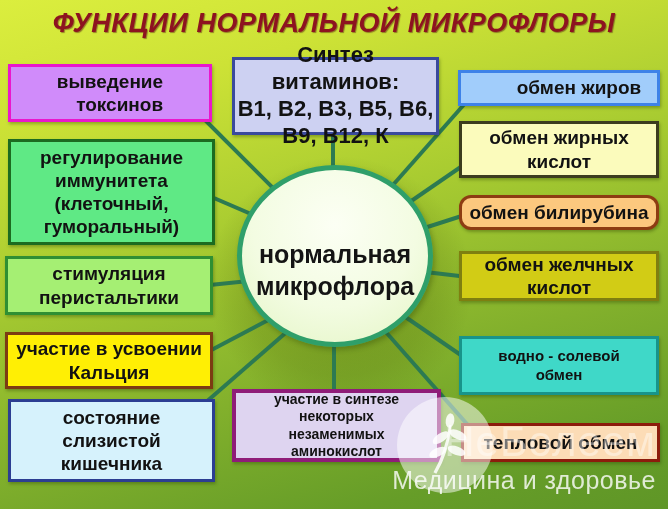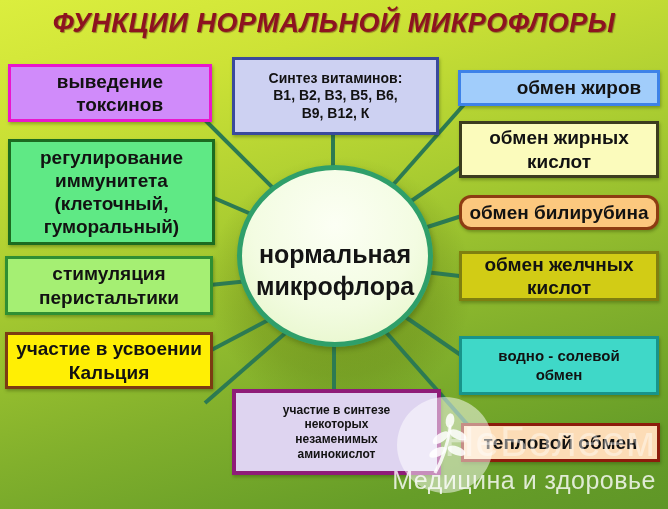--- a/index.html
+++ b/index.html
@@ -27,22 +27,22 @@
     box-shadow:1px 2px 3px rgba(40,60,0,.35);
   }
   .node .lbl{white-space:pre-line;}
   
   .nL1{left:8px;  top:64px;  width:204px;height:58px; font-size:19px;text-align:right;}
   .nL2{left:8px;  top:139px; width:207px;height:106px;font-size:19px;}
   .nL3{left:5px;  top:256px; width:208px;height:59px; font-size:19px;}
   .nL4{left:5px;  top:332px; width:208px;height:57px; font-size:19px;}
   .nL5{left:8px;  top:399px; width:207px;height:83px; font-size:19px;}
   
-  .nTop{left:232px;top:57px; width:207px;height:78px; font-size:14px;border-width:3px;}
-  .nBot{left:232px;top:389px;width:209px;height:86px;font-size:12px;border-width:4px;}
+  .nTop{left:232px;top:57px; width:207px;height:78px; font-size:22px;border-width:3px;}
+  .nBot{left:232px;top:389px;width:209px;height:73px;font-size:14px;border-width:4px;}
   
   .nR1{left:458px;top:70px; width:202px;height:36px;font-size:19px;}
   .nR2{left:459px;top:121px;width:200px;height:57px;font-size:19px;}
   .nR3{left:459px;top:195px;width:200px;height:35px;font-size:19px;border-radius:12px;}
   .nR4{left:459px;top:251px;width:200px;height:50px;font-size:19px;}
   .nR5{left:459px;top:336px;width:200px;height:59px;font-size:15px;}
   .nR6{left:461px;top:423px;width:199px;height:39px;font-size:19px;}
   #center-ellipse{
     position:absolute;left:237px;top:165px;width:196px;height:182px;
     border:5px solid #2f9f6a;border-radius:50%;box-sizing:border-box;
@@ -103,20 +103,25 @@
   <div class="node nL2" style="background-color: rgb(95, 233, 133); border-color: rgb(28, 107, 32);">
     <span class="lbl">регулирование
 иммунитета
 (клеточный,
 гуморальный)</span>
   </div>
   <div class="node nL4" style="background-color: rgb(255, 239, 4); border-color: rgb(124, 60, 18);">
     <span class="lbl">участие в усвоении
 Кальция</span>
   </div>
+  <div class="node nL5" style="background-color: rgb(214, 242, 252); border-color: rgb(44, 62, 146);">
+    <span class="lbl">состояние
+слизистой
+кишечника</span>
+  </div>
 
   <div class="node nTop" style="background-color: rgb(205, 209, 242); border-color: rgb(58, 74, 156);">
     <span class="lbl">Синтез витаминов:
 В1, В2, В3, В5, В6,
 В9, В12, К</span>
   </div>
   <div class="node nBot" style="background-color: rgb(222, 212, 240); border-color: rgb(143, 28, 120);">
     <span class="lbl">участие в синтезе
 некоторых
 незаменимых

